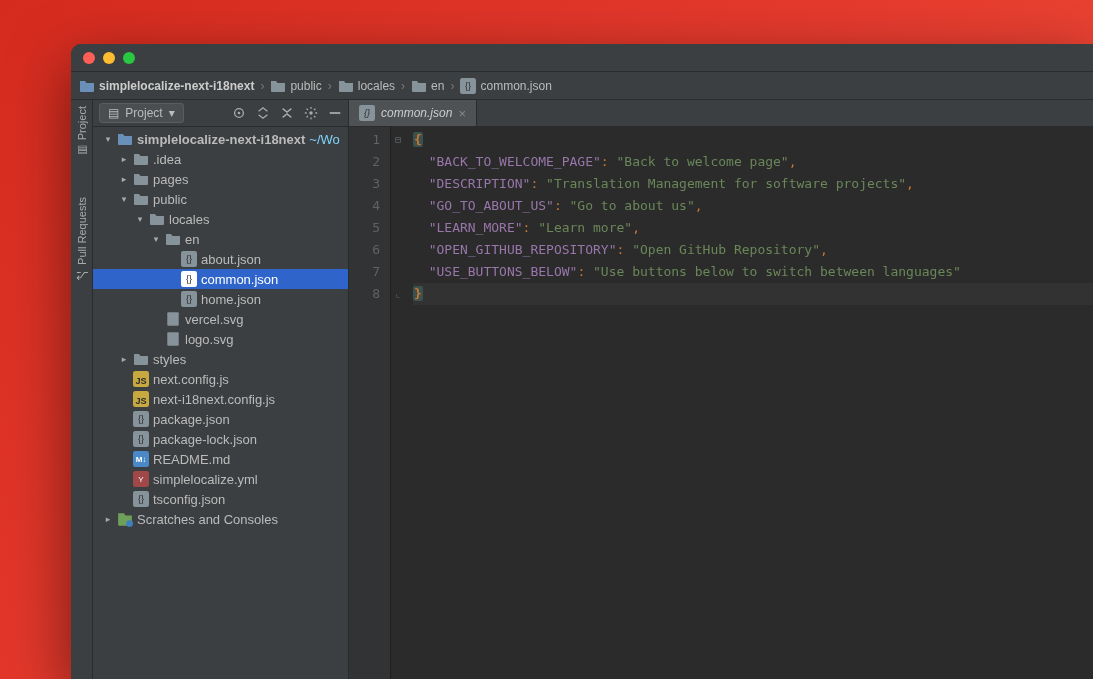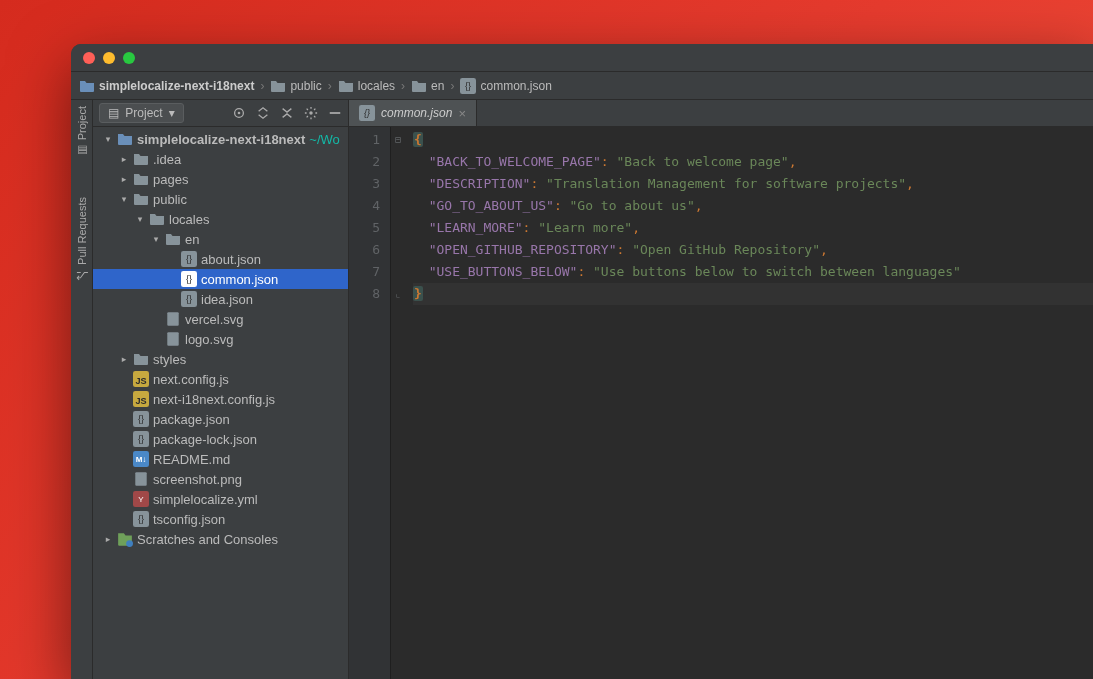--- a/index.html
+++ b/index.html
@@ -113,21 +113,21 @@
     align-items: center;
     height: 20px;
     padding-left: 6px;
     gap: 4px;
     white-space: nowrap;
     cursor: pointer;
   }
   .tree-row.selected { background: #2f65ca; color: #fff; }
   .arrow { width: 10px; display: inline-flex; justify-content: center; color: #aaa; font-size: 9px; }
   .indent { display: inline-block; }
-  .dim { color: #14b8a6; }
+  .dim { color: #7dd3fc; }
   .bold { font-weight: 600; }
   .editor-area {
     flex: 1;
     display: flex;
     flex-direction: column;
     background: #2b2b2b;
   }
   .tabbar {
     height: 27px;
     background: #3c3f41;
@@ -387,21 +387,21 @@
           </div>
           <div class="tree-row">
             <span class="indent" style="width: 64px;"></span>
             <span class="arrow"></span>
             <span class="fi">
               <svg viewBox="0 0 14 14">
                 <rect width="14" height="14" rx="2" fill="#87939a"></rect>
                 <text x="7" y="10" font-size="8" text-anchor="middle" fill="#2b2b2b">{}</text>
               </svg>
             </span>
-            <span>idea.json</span>
+            <span>home.json</span>
           </div>
           <div class="tree-row">
             <span class="indent" style="width: 48px;"></span>
             <span class="arrow"></span>
             <span class="fi">
               <svg viewBox="0 0 14 14">
                 <rect x="2" y="1" width="10" height="12" rx="1" fill="#87939a"></rect>
               </svg>
             </span>
             <span>vercel.svg</span>
@@ -473,30 +473,20 @@
           <div class="tree-row">
             <span class="indent" style="width: 16px;"></span>
             <span class="arrow"></span>
             <span class="fi">
               <svg viewBox="0 0 14 14">
                 <rect width="14" height="14" rx="2" fill="#4a88c7"></rect>
                 <text x="7" y="10" font-size="7" font-weight="bold" text-anchor="middle" fill="#fff">M↓</text>
               </svg>
             </span>
             <span>README.md</span>
-          </div>
-          <div class="tree-row">
-            <span class="indent" style="width: 16px;"></span>
-            <span class="arrow"></span>
-            <span class="fi">
-              <svg viewBox="0 0 14 14">
-                <rect x="2" y="1" width="10" height="12" rx="1" fill="#87939a"></rect>
-              </svg>
-            </span>
-            <span>screenshot.png</span>
           </div>
           <div class="tree-row">
             <span class="indent" style="width: 16px;"></span>
             <span class="arrow"></span>
             <span class="fi">
               <svg viewBox="0 0 14 14">
                 <rect width="14" height="14" rx="2" fill="#a04848"></rect>
                 <text x="7" y="10" font-size="7" text-anchor="middle" fill="#fff">Y</text>
               </svg>
             </span>

